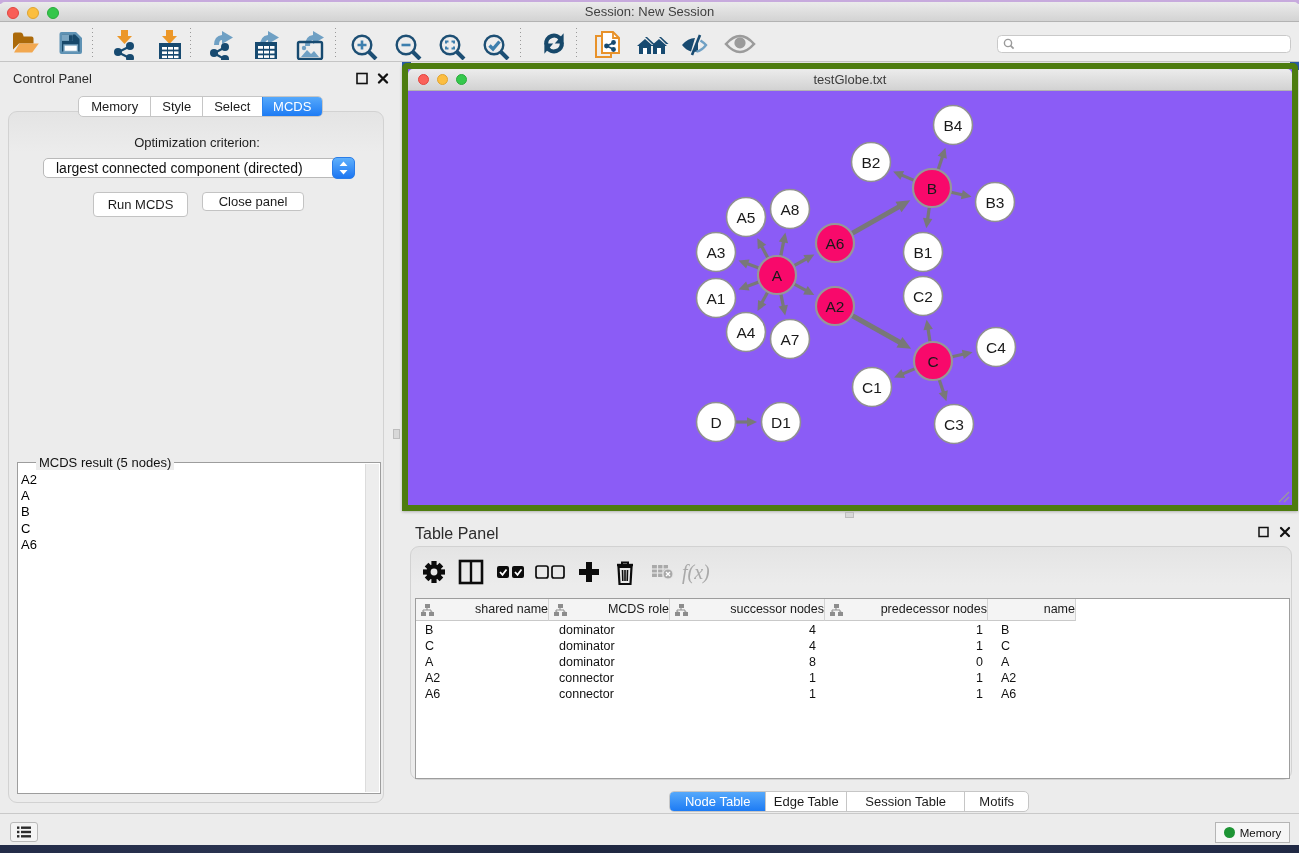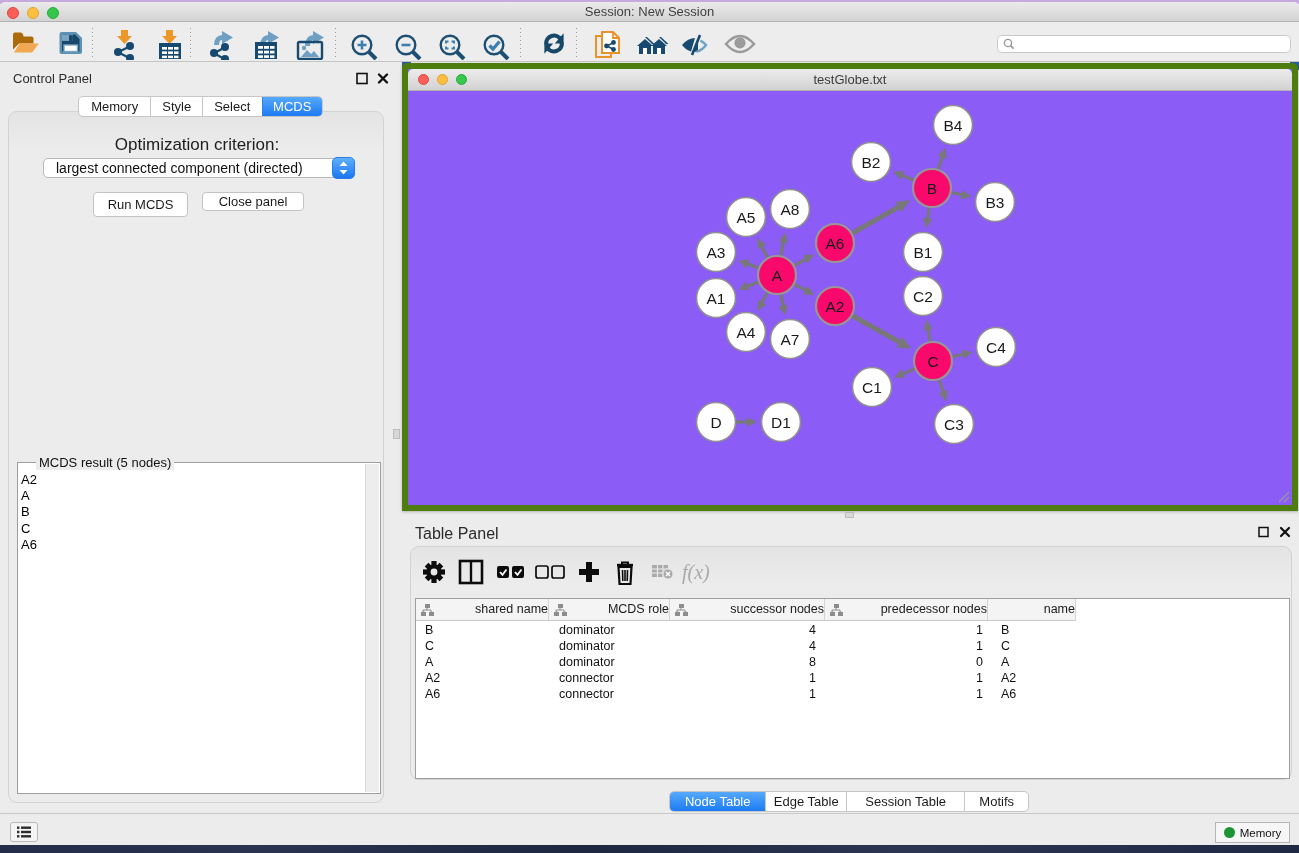--- a/index.html
+++ b/index.html
@@ -12,21 +12,21 @@
 #toolbar{left:0;top:23px;width:1299px;height:39px;background:#ededed;border-bottom:1px solid #c5c5c5}
 .sep{position:absolute;top:5px;height:30px;width:1px;background-image:linear-gradient(#9a9a9a 33%,rgba(0,0,0,0) 0%);background-size:1px 4px}
 
 #cp-title{left:13px;top:71px;font-size:13px;color:#2b2b2b}
 .winbtns{position:absolute;font-size:13px;color:#111}
 #cp-panel{left:8px;top:111px;width:376px;height:692px;border:1px solid #d2d2d2;border-radius:9px;background:linear-gradient(#e4e4e4,#ececec 40px)}
 .tabrow{position:absolute;display:flex;height:21px;border:1px solid #c6c6c6;border-radius:5px;background:#fff;overflow:hidden}
 .tab{height:100%;display:flex;align-items:center;justify-content:center;font-size:13px;color:#1c1c1c;border-left:1px solid #c6c6c6}
 .tab:first-child{border-left:none}
 .tab.sel{background:linear-gradient(#56a9fb,#1d7bf4);color:#fff;border-left-color:#2a84ef}
-#optlabel{left:0;top:135px;width:394px;text-align:center;font-size:17px;color:#1d1d1d}
+#optlabel{left:0;top:135px;width:394px;text-align:center;font-size:13px;color:#1d1d1d}
 #dropdown{left:43px;top:158px;width:311px;height:20px;background:#fff;border:1px solid #b9b9b9;border-radius:5px;font-size:14px;color:#111;line-height:18px;padding-left:12px}
 #spinner{left:332px;top:157px;width:23px;height:22px;border-radius:5px;background:linear-gradient(#5fb0fc,#1c76f2);border:1px solid #2a7de8}
 .btn{position:absolute;background:#fff;border:1px solid #c3c3c3;border-radius:4px;font-size:13px;color:#1c1c1c;display:flex;align-items:center;justify-content:center}
 #fieldset{left:17px;top:462px;width:364px;height:332px;border:1px solid #9d9d9d;background:#fff}
 #legend{left:36px;top:455px;background:#ececec;padding:0 3px;font-size:13px;color:#111}
 #mcdslist{left:21px;top:472px;font-size:13px;color:#000;line-height:16.2px}
 #scrolltrack{left:365px;top:464px;width:14px;height:328px;background:#ededed;border-left:1px solid #dcdcdc}
 
 #vhandle{left:393px;top:429px;width:7px;height:10px;background:#d8d8d8;border:1px solid #bdbdbd}
 

